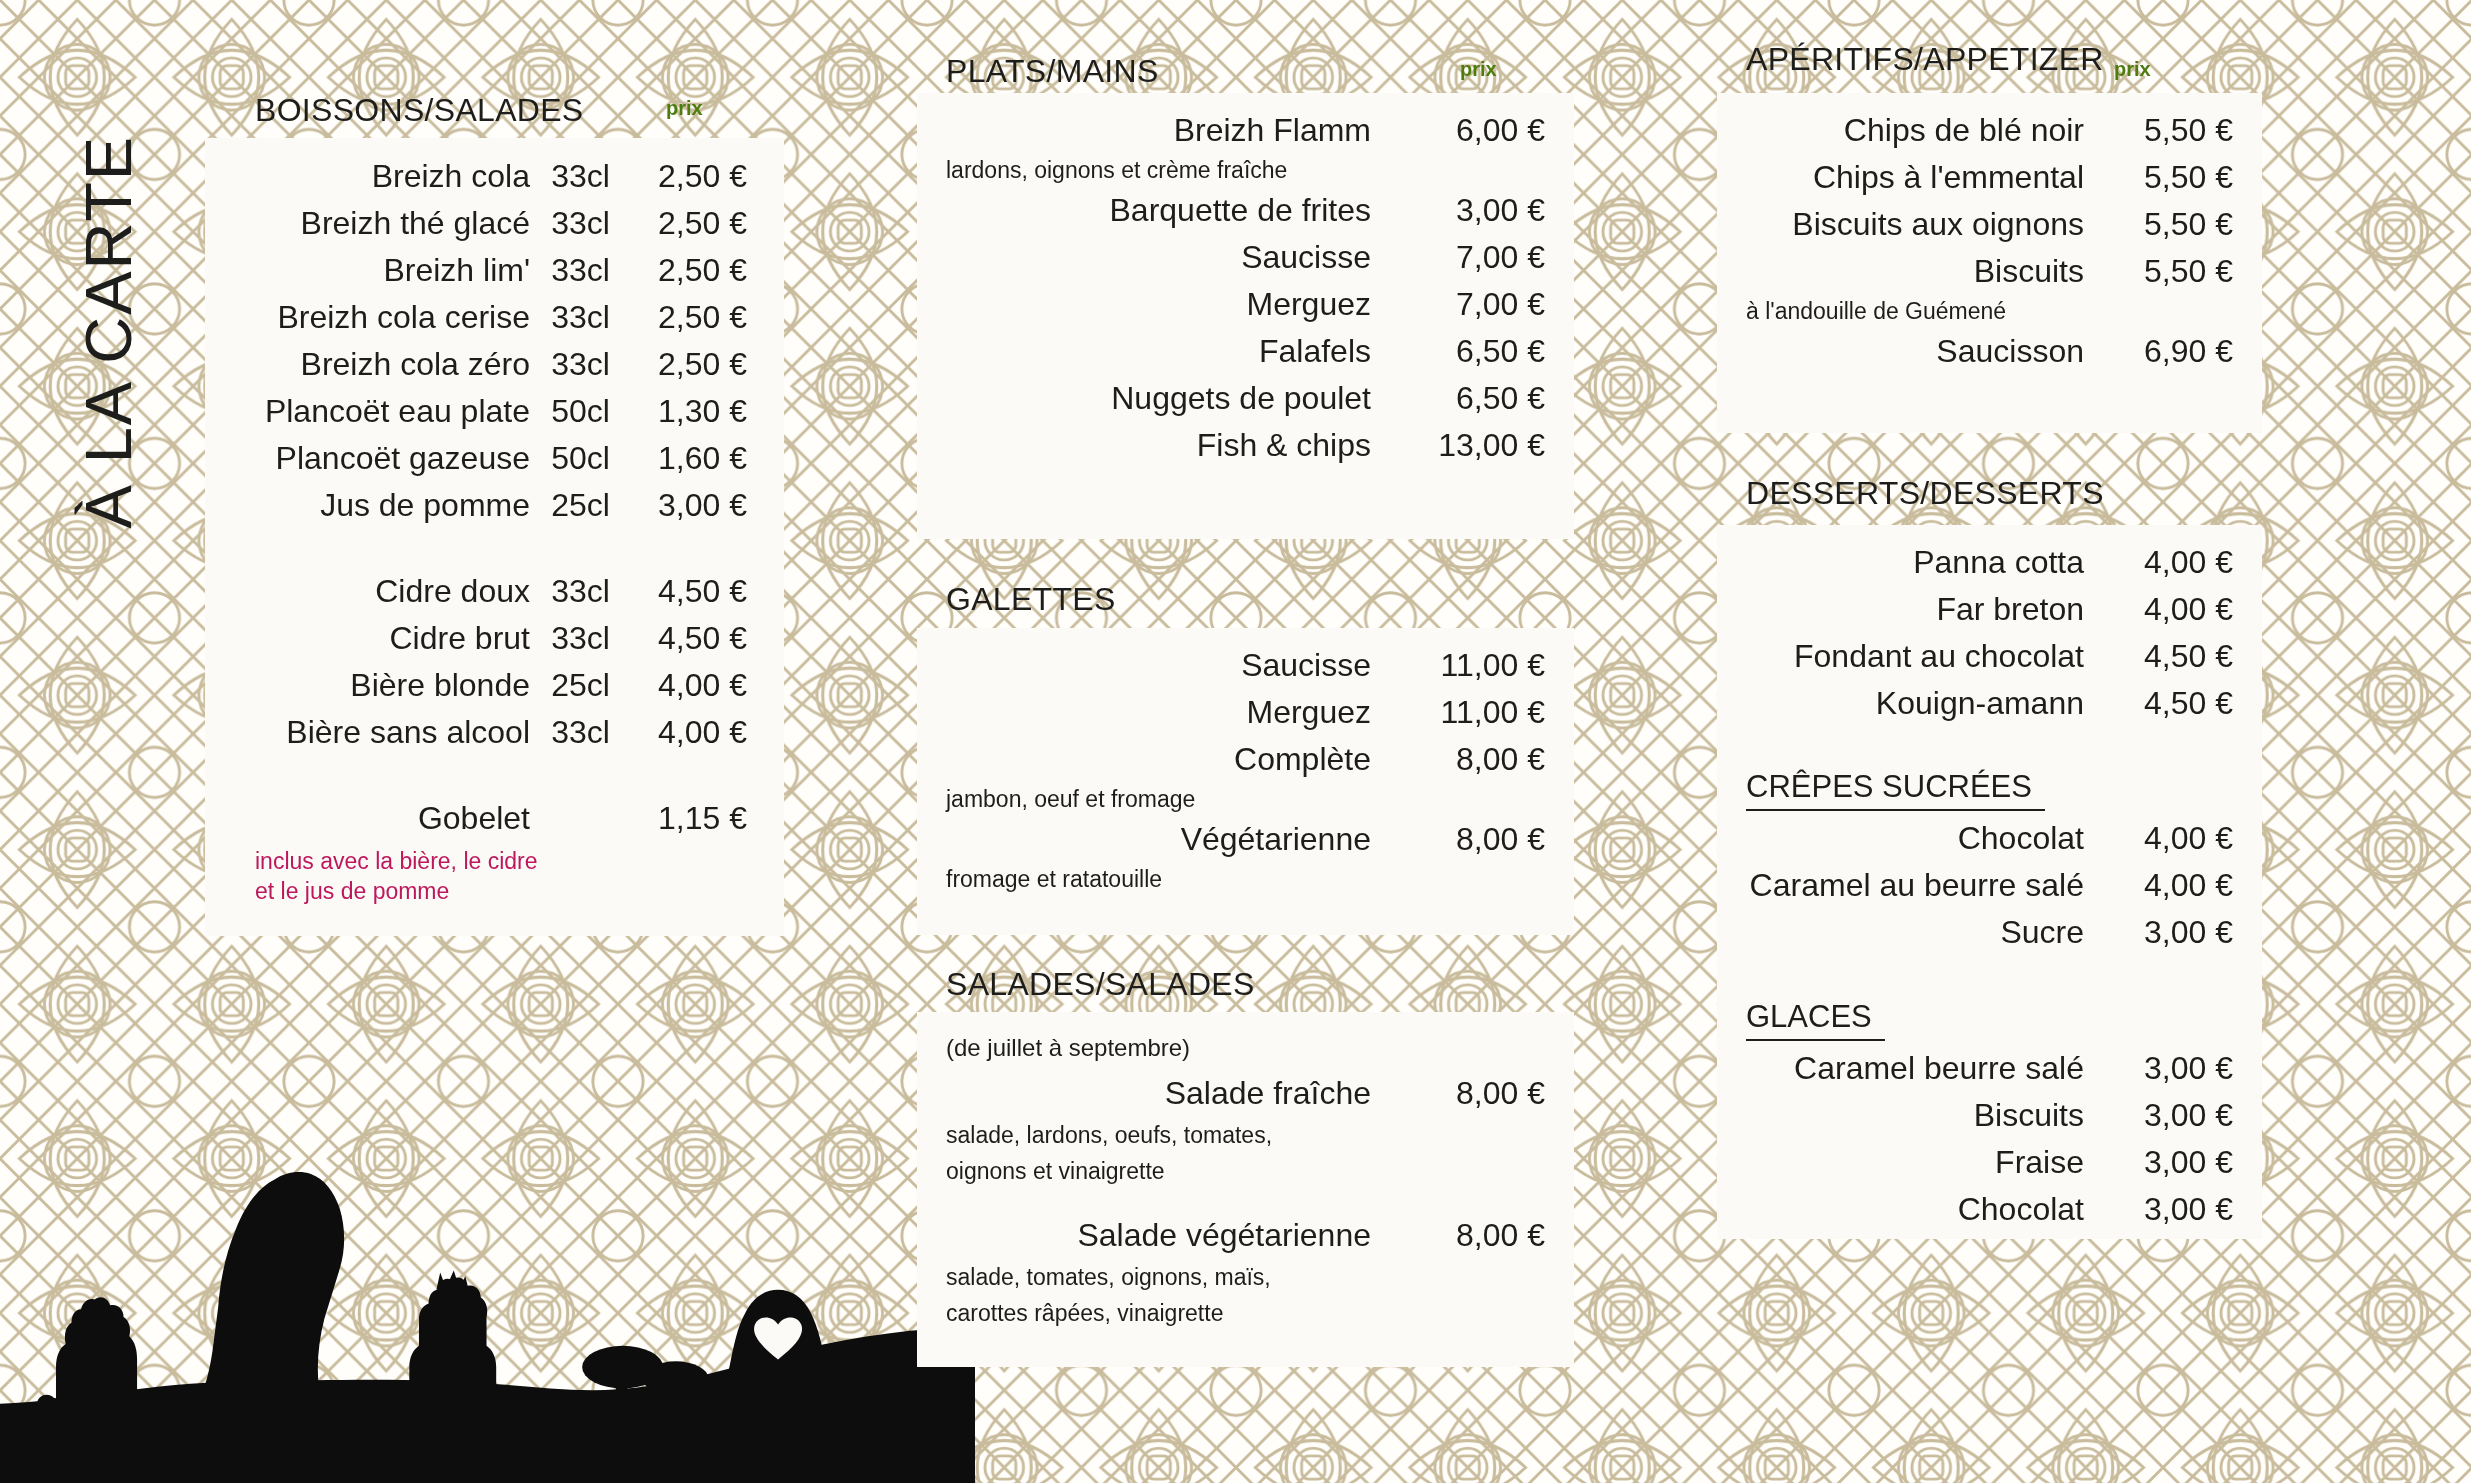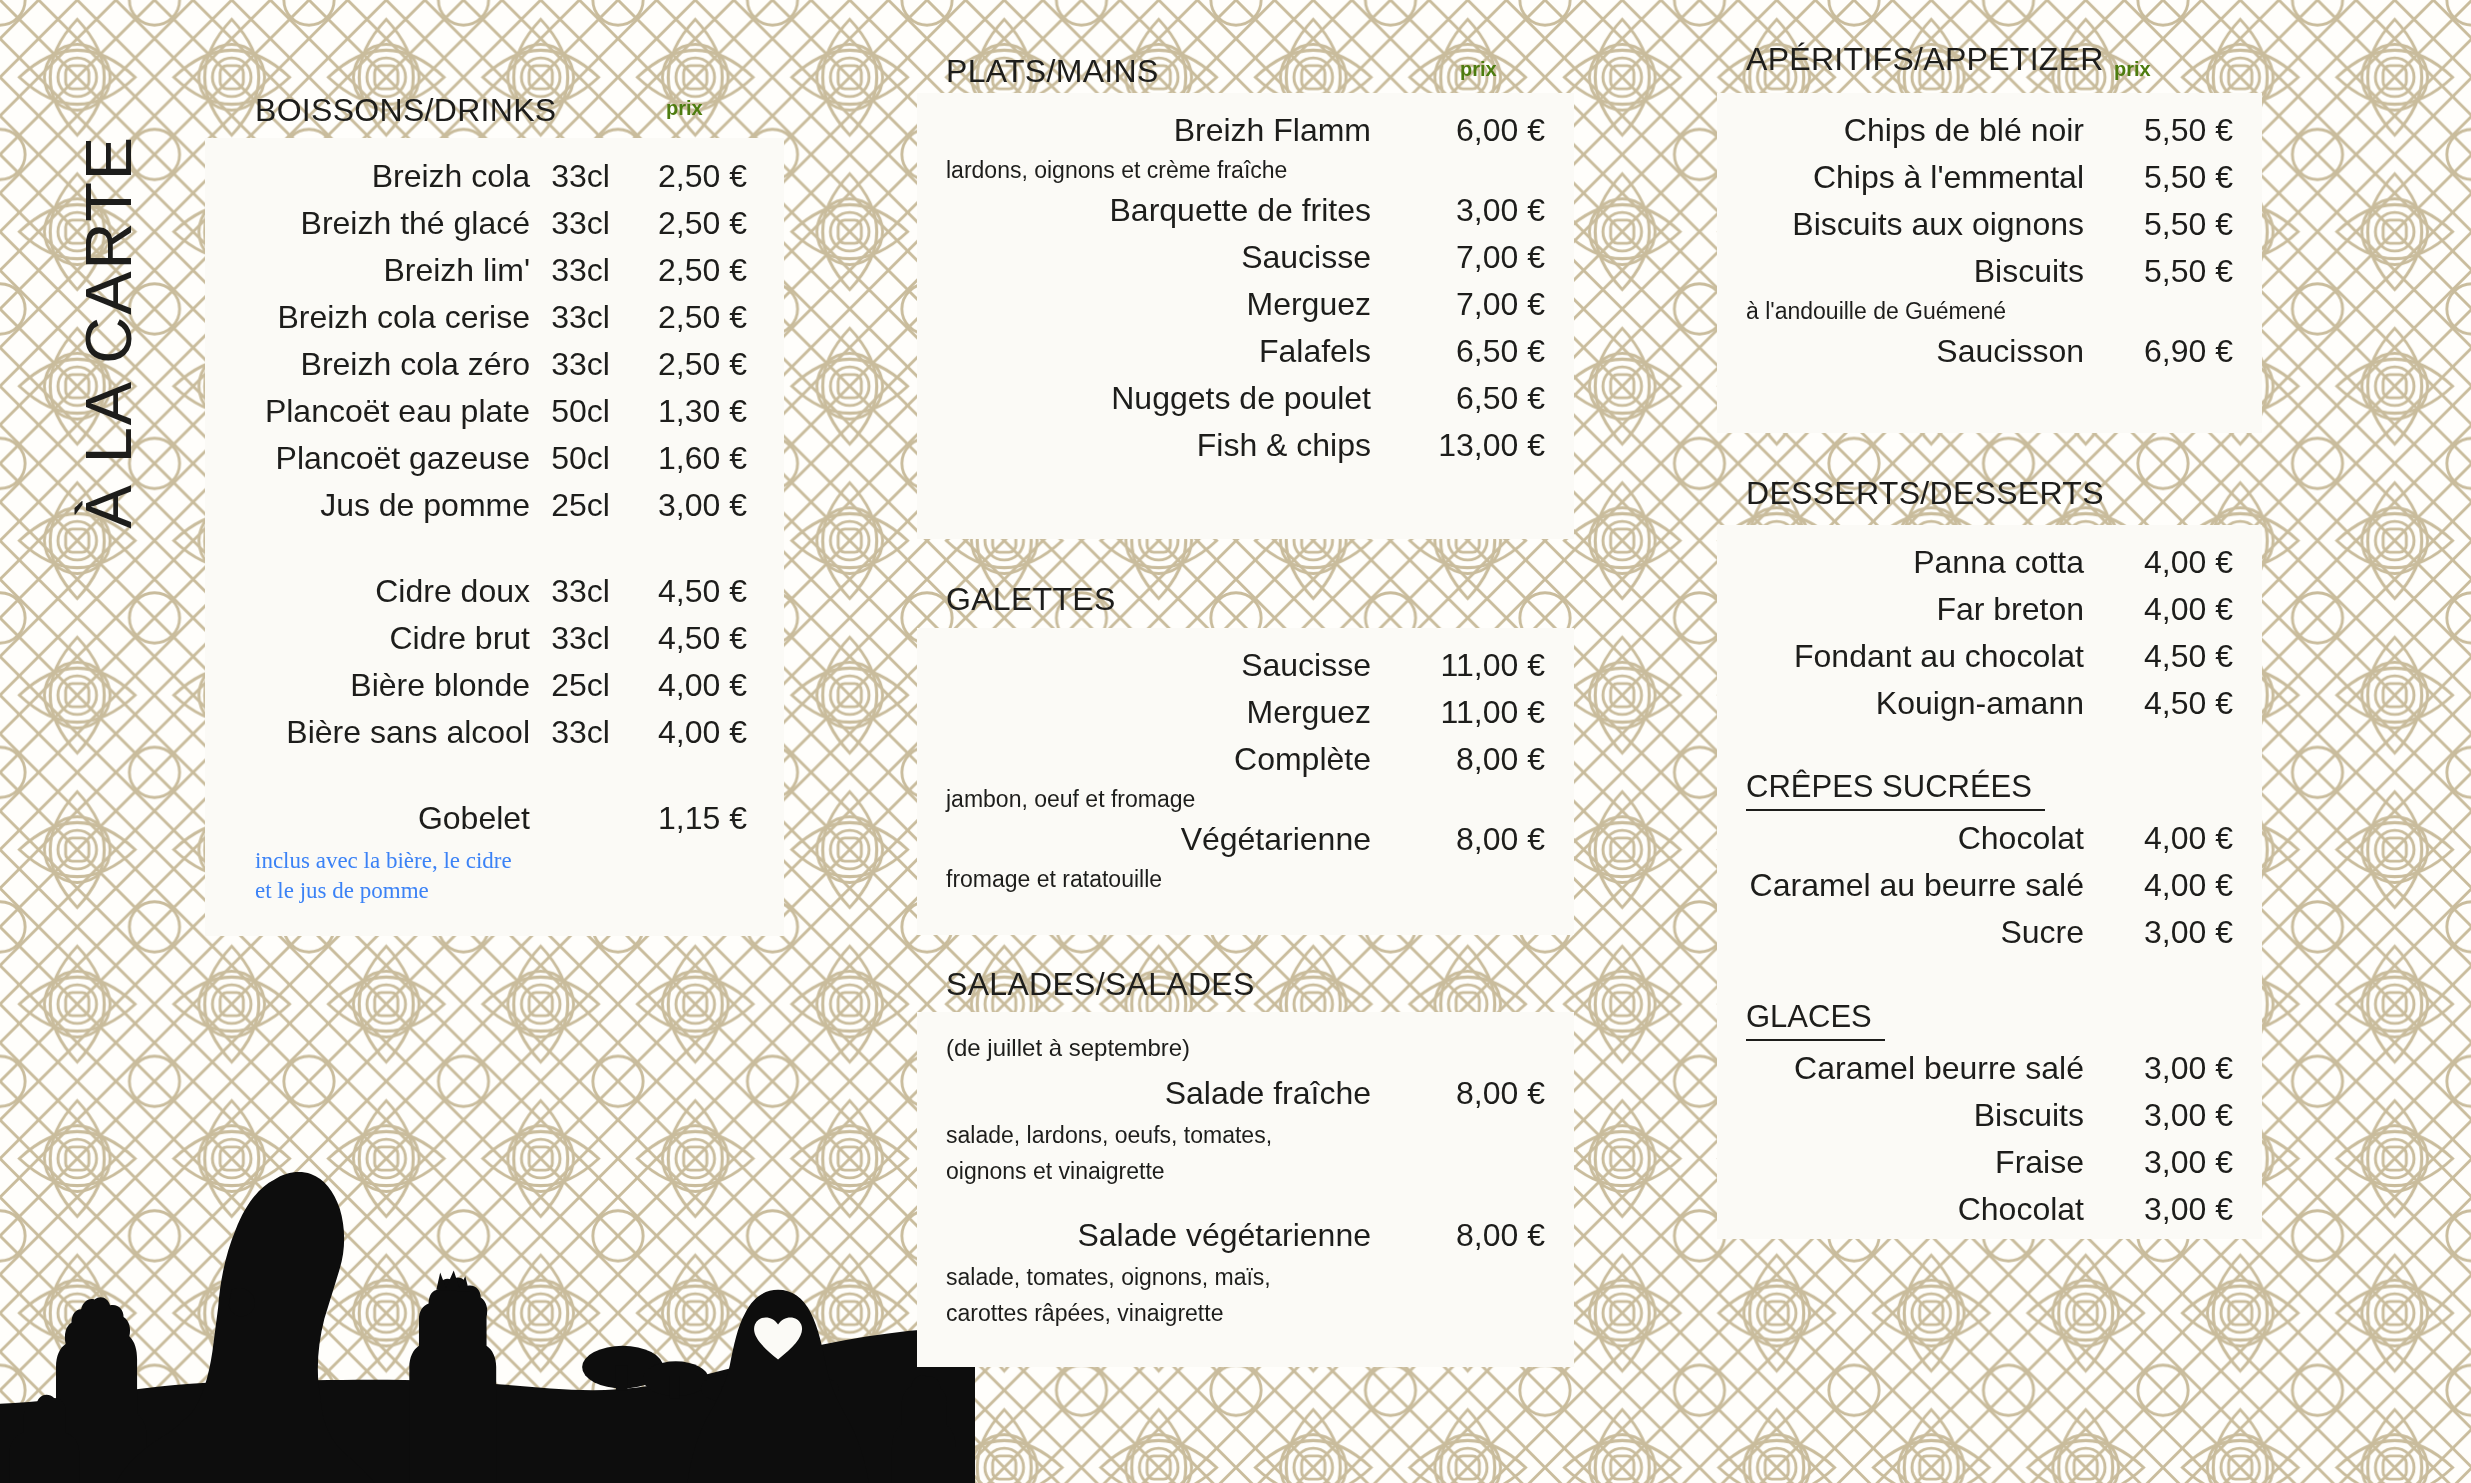--- a/index.html
+++ b/index.html
@@ -96,22 +96,21 @@
     font-size: 23px;
     line-height: 32px;
     padding-bottom: 1.9px;
   }
   tr.spacer td { line-height: 39px; font-size: 0; }
   tr.gap-sm td { line-height: 21px; font-size: 0; }
 
   .note {
     font-size: 23px;
     line-height: 30px;
-    color: #3b82f6;
-    font-family: Liberation Serif, serif;
+    color: #be185d;
   }
 
   .underline-head {
     display: inline-block;
     border-bottom: 2.9px solid #1d1d1b;
     padding-bottom: 2.9px;
     padding-right: 13.5px;
   }
 </style>
 </head>
@@ -210,21 +209,21 @@
       <path d="M10 350 L10 318 C10 308 16 300 24 298 L24 284
                C24 274 30 268 38 268 C40 258 50 256 56 262
                C64 262 70 270 68 280 L68 298 C76 300 82 308 82 318
                L82 350 Z"></path>
     </g>
   </svg>
 </div>
 
 <div id="vertical-title">À LA CARTE</div>
 
-<div class="sect-head" style="left:255px; top:92px;">BOISSONS/DRINKS</div>
+<div class="sect-head" style="left:255px; top:92px;">BOISSONS/SALADES</div>
 <div class="prix-label" style="left:666px; top:97px;">prix</div>
 
 <div class="card" style="left:205px; top:138px; width:579px; height:798px;">
   <table class="menu" style="margin:15.4px 0 0 50px; width:492px;">
     <colgroup>
         <col style="width:275px">
         <col style="width:101px">
         <col style="width:116px">
       </colgroup>
     <tbody>

